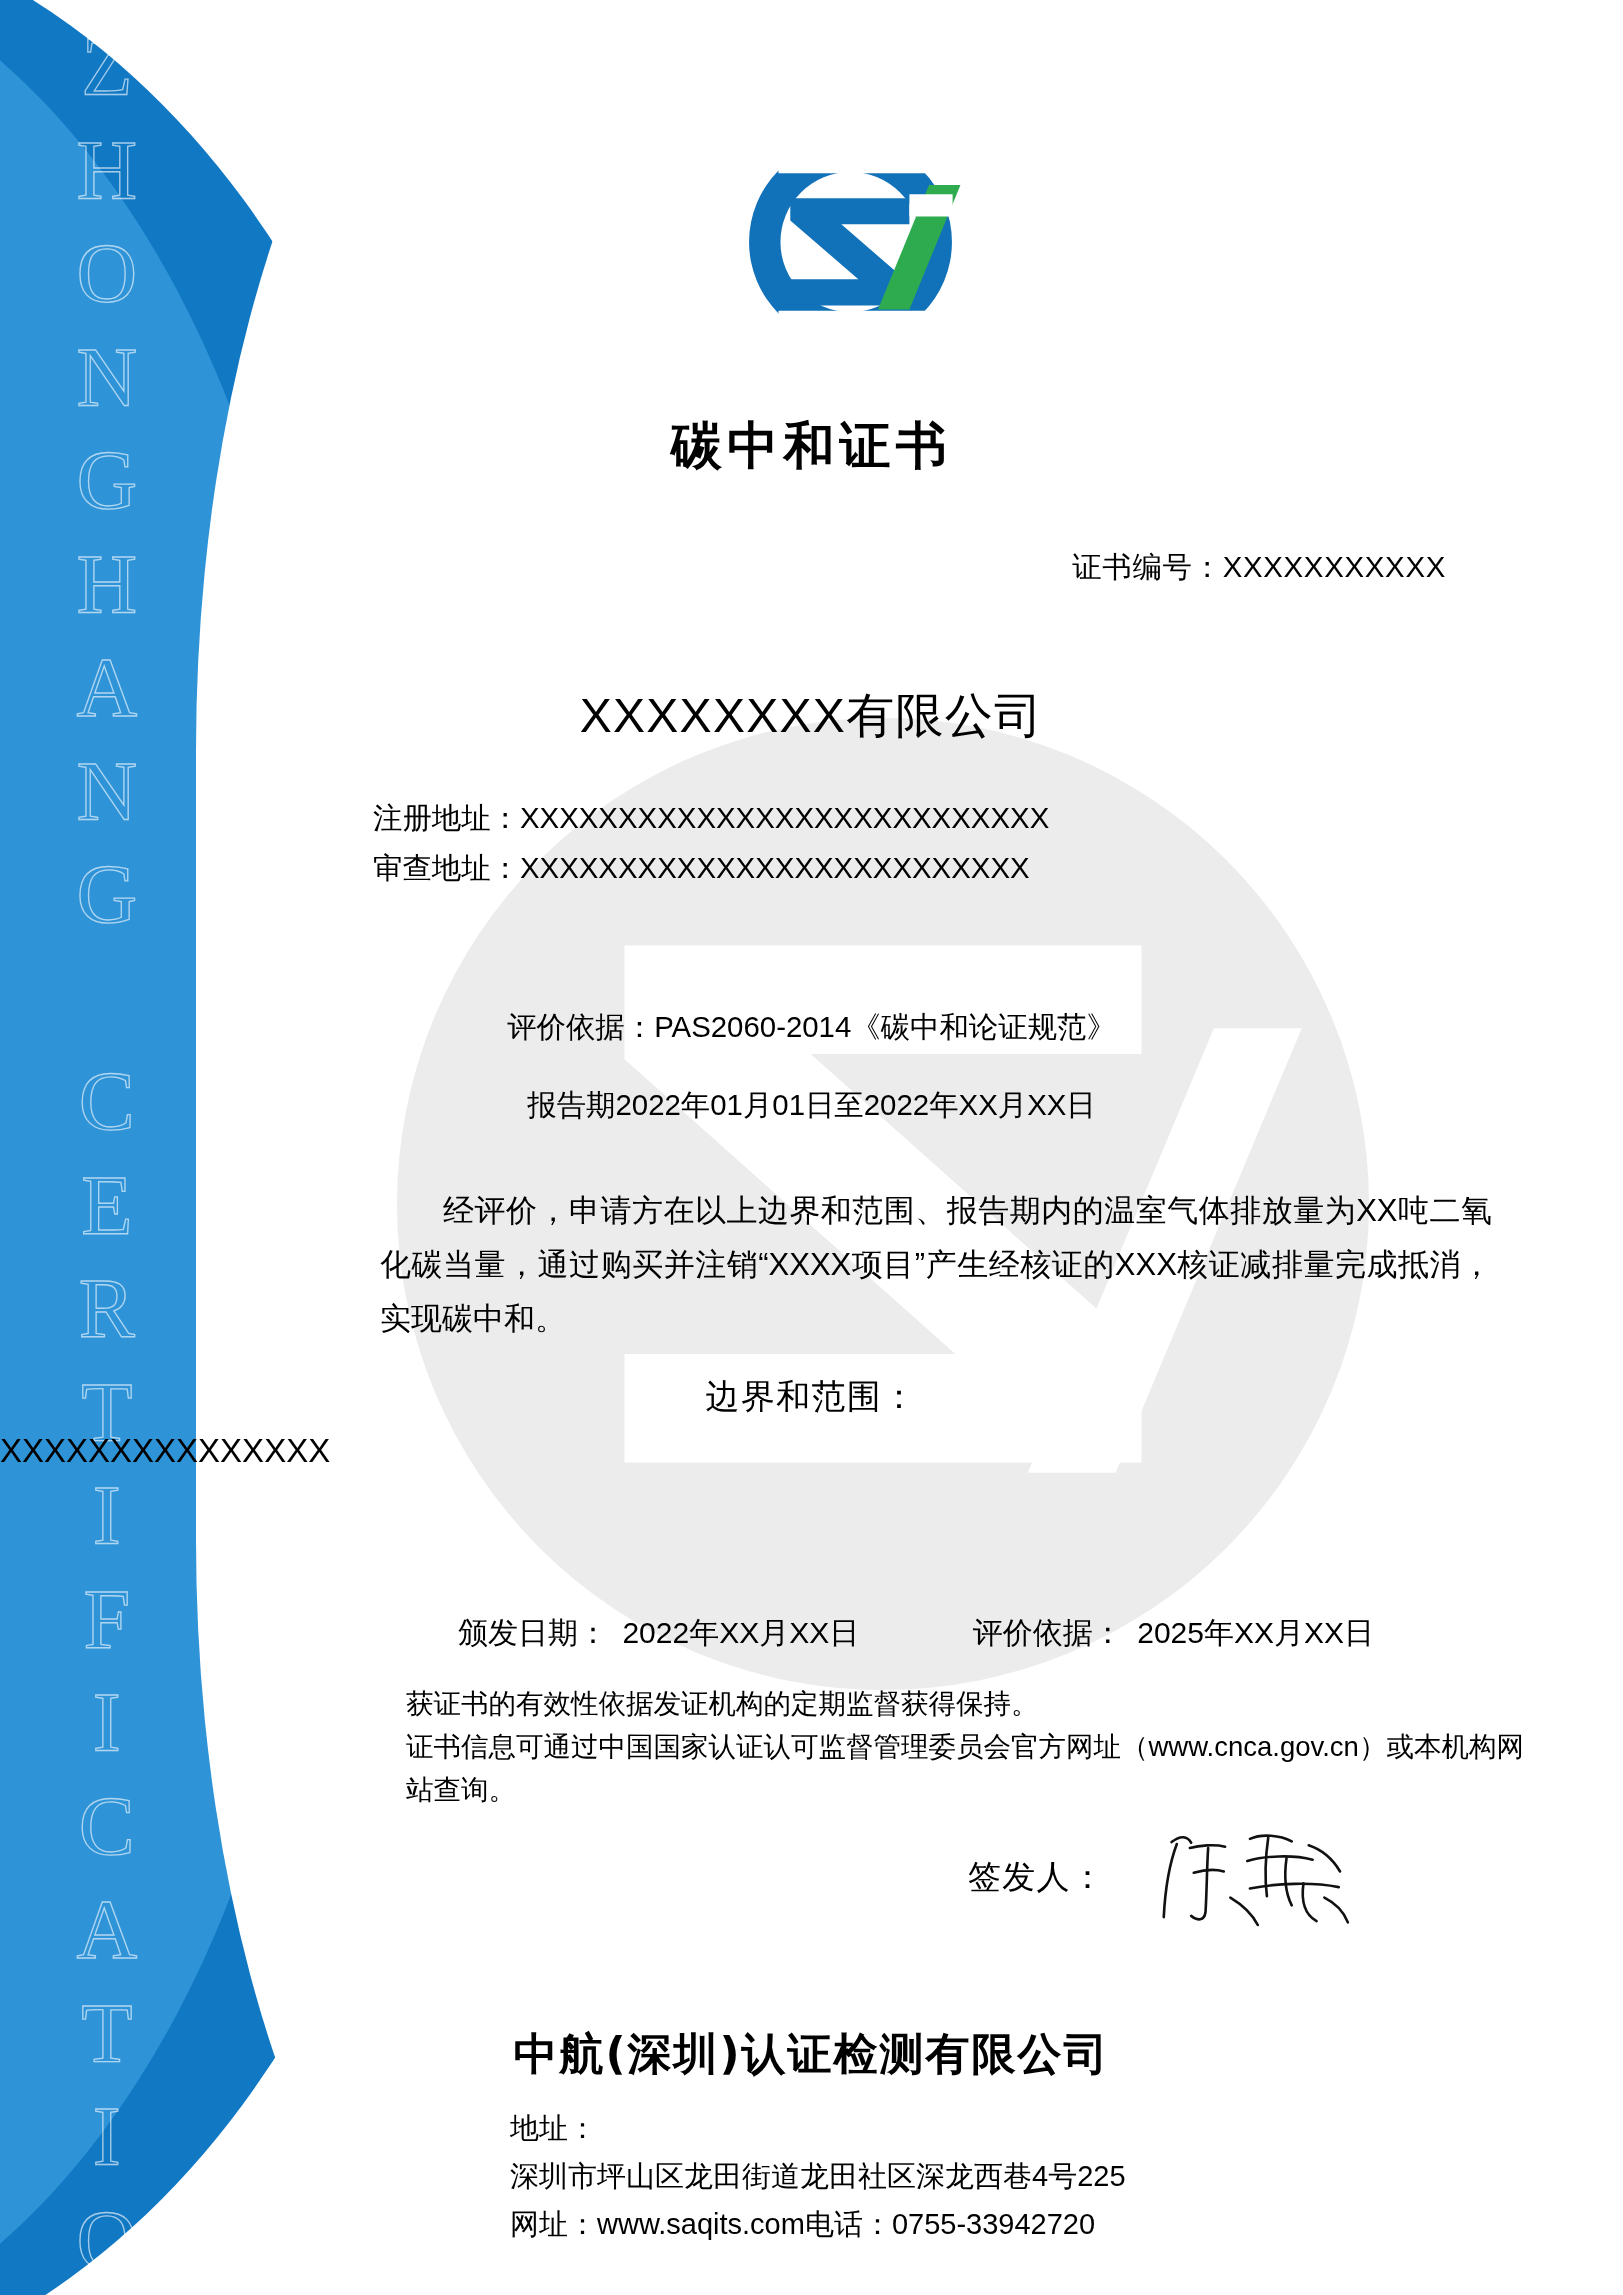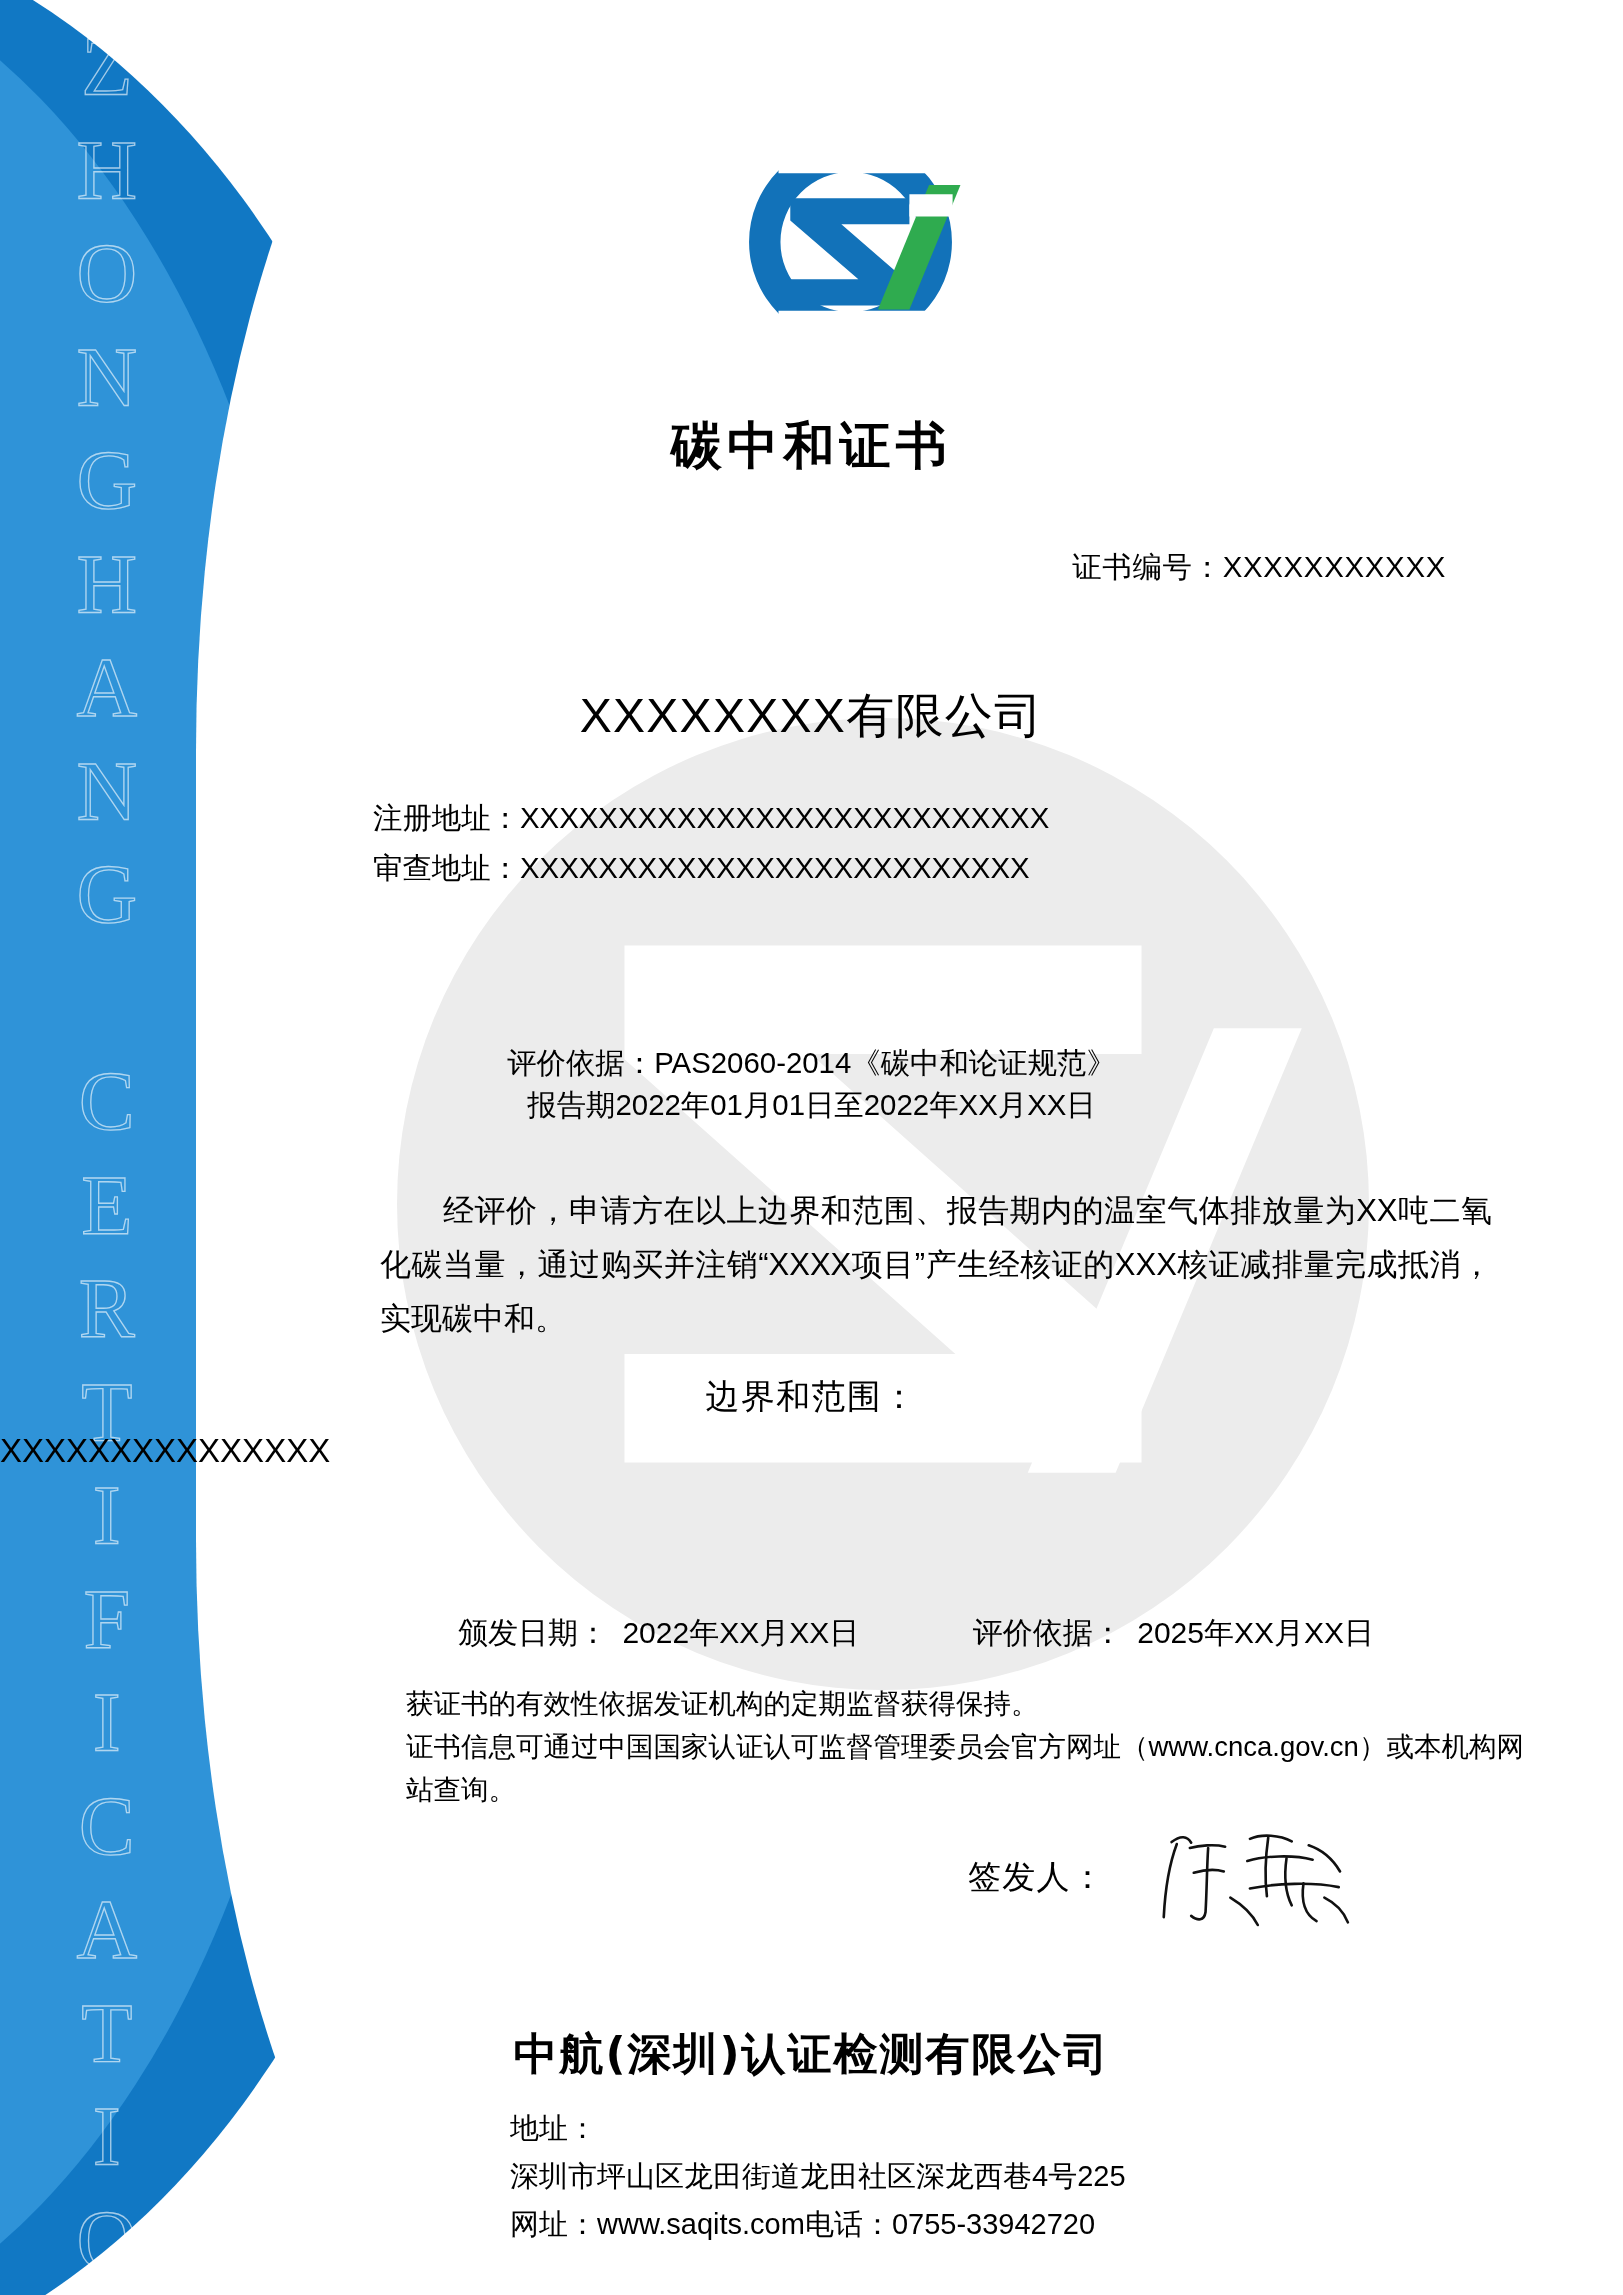--- a/index.html
+++ b/index.html
@@ -176,21 +176,20 @@
   .info-line { white-space: nowrap; }
 
   .basis {
     position: absolute;
     left: 0;
     top: 1008px;
     width: 1623px;
     text-align: center;
     font-size: 29.4px;
     color: #000000;
-    margin-top: 36px;
   }
   .period {
     position: absolute;
     left: 0;
     top: 1086px;
     width: 1623px;
     text-align: center;
     font-size: 29.4px;
     color: #000000;
   }

